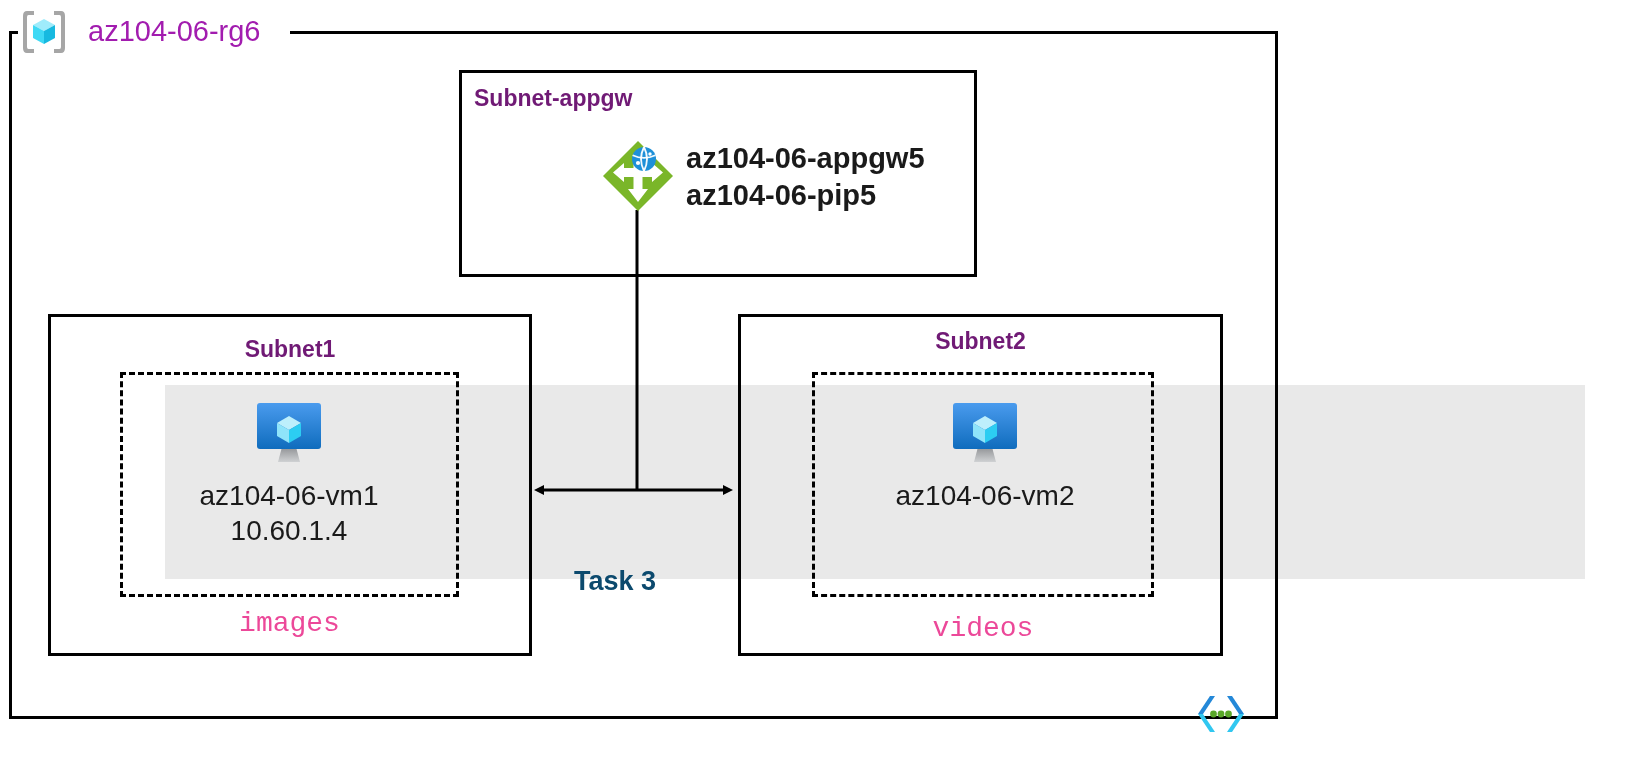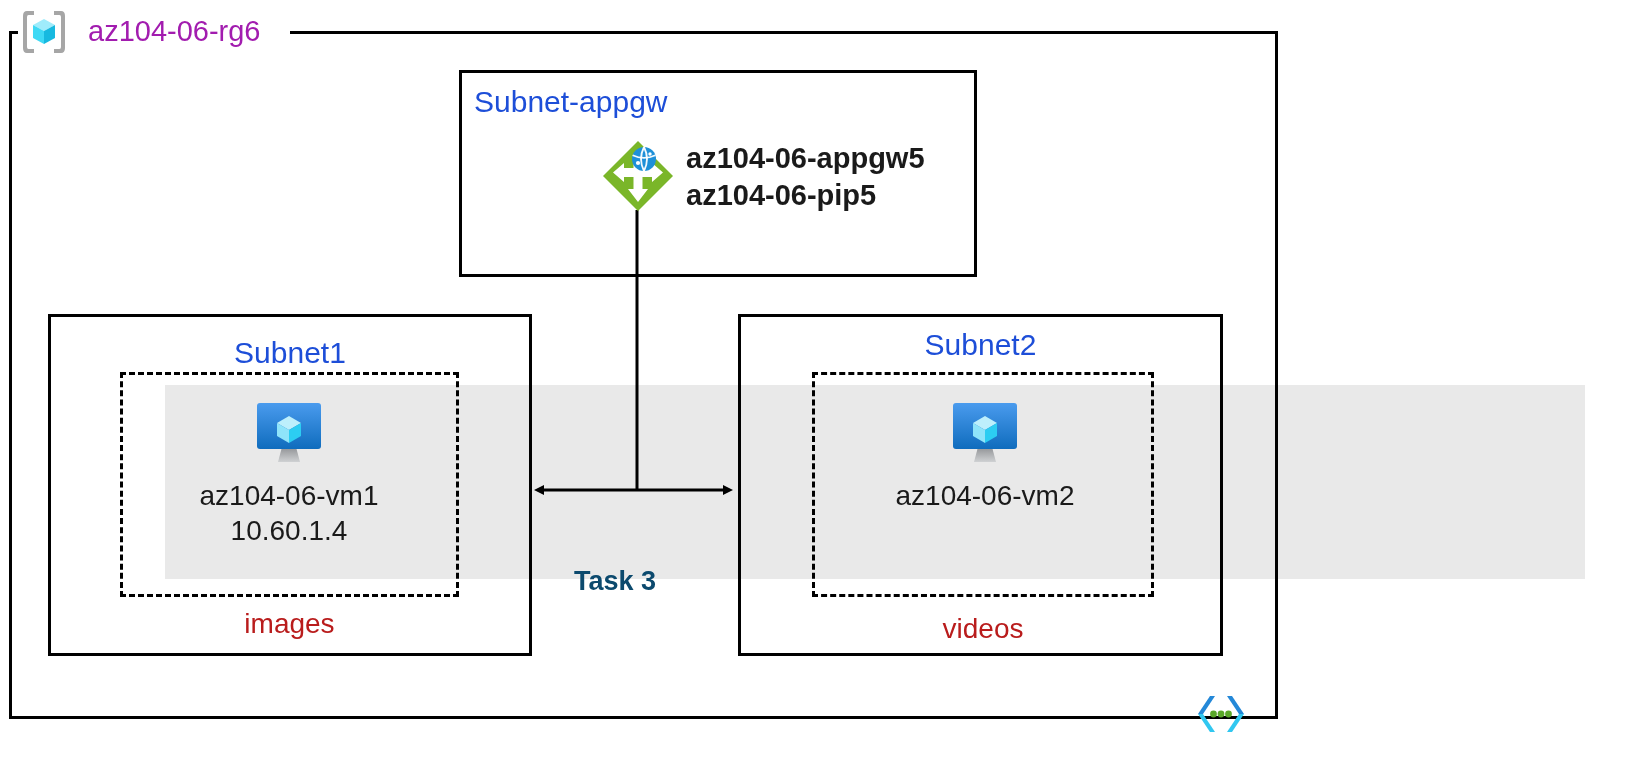--- a/index.html
+++ b/index.html
@@ -86,47 +86,49 @@
     box-sizing: border-box;
     background: transparent;
     z-index: 4;
   }
   .subnet-appgw { left: 459px; top: 70px;  width: 518px; height: 207px; }
   .subnet-1     { left: 48px;  top: 314px; width: 484px; height: 342px; }
   .subnet-2     { left: 738px; top: 314px; width: 485px; height: 342px; }
 
   .subnet-title {
     position: absolute;
-    font-size: 30px;
-    color: #1d4ed8;
-    white-space: nowrap;
-    z-index: 6;
+    font-size: 23px;
+    color: #701a75;
+    white-space: nowrap;
+    z-index: 6;
+    font-weight: bold;
   }
   .t-appgw { left: 474px; top: 85px; }
   .t-sub1  { left: 48px;  top: 336px; width: 484px; text-align: center; }
   .t-sub2  { left: 738px; top: 328px; width: 485px; text-align: center; }
 
   
   .dashed-box {
     position: absolute;
     border: 3px dashed #000000;
     box-sizing: border-box;
     background: transparent;
     z-index: 5;
   }
   .d-sub1 { left: 120px; top: 372px; width: 339px; height: 225px; }
   .d-sub2 { left: 812px; top: 372px; width: 342px; height: 225px; }
 
   .subnet-footer {
     position: absolute;
     font-size: 28px;
-    color: #b91c1c;
+    color: #ec4899;
     white-space: nowrap;
     z-index: 6;
     text-align: center;
+    font-family: Liberation Mono, monospace;
   }
   .f-sub1 { left: 120px; top: 608px; width: 339px; }
   .f-sub2 { left: 812px; top: 613px; width: 342px; }
 
   
   .vm-block {
     position: absolute;
     z-index: 6;
     text-align: center;
     width: 240px;

